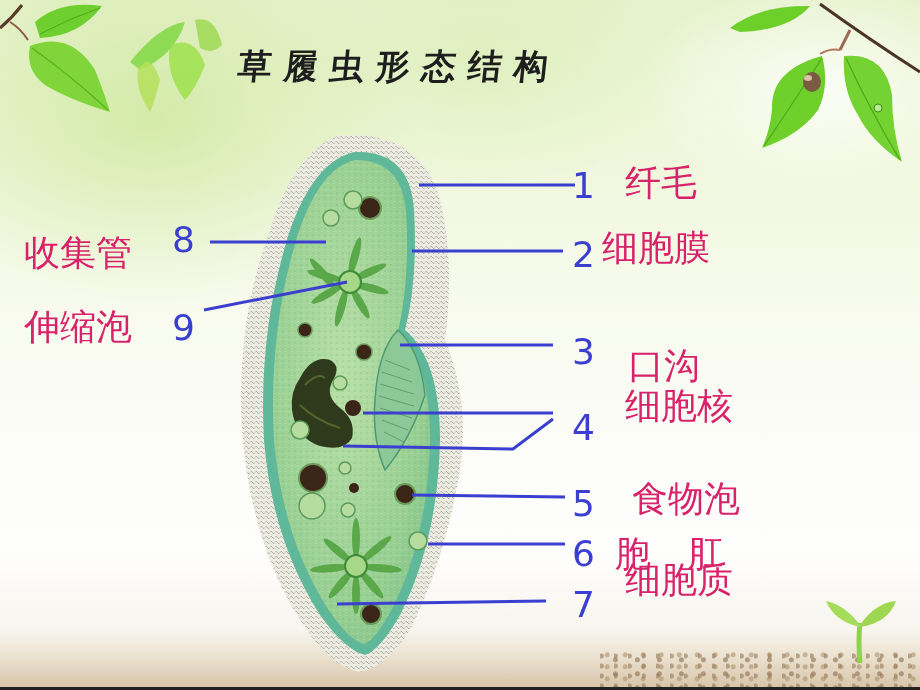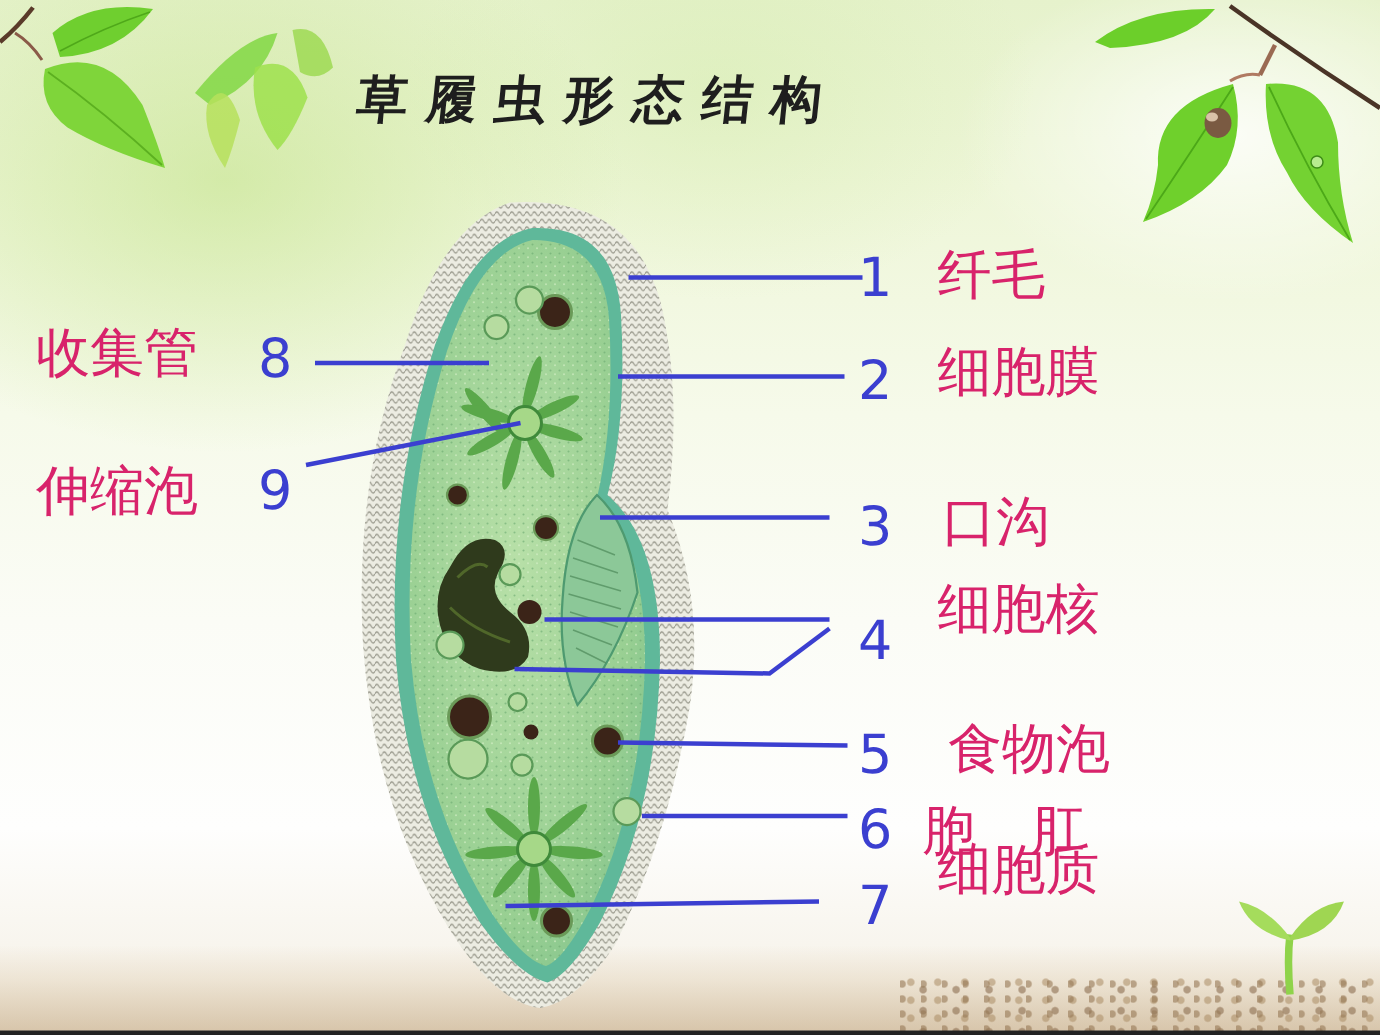--- a/index.html
+++ b/index.html
@@ -175,36 +175,36 @@
     <line x1="337" y1="604" x2="546" y2="601"></line>
     <line x1="210" y1="242" x2="326" y2="242"></line>
     <line x1="204" y1="310" x2="347" y2="282"></line>
   </g>
 </svg>
 
 <div class="num" style="left:572px;top:168px">1</div>
 <div class="label" style="left:625px;top:165px">纤毛</div>
 
 <div class="num" style="left:572px;top:237px">2</div>
-<div class="label" style="left:625px;top:230px">细胞膜</div>
+<div class="label" style="left:602px;top:230px">细胞膜</div>
 
 <div class="num" style="left:572px;top:334px">3</div>
-<div class="label" style="left:628px;top:330px">口沟</div>
+<div class="label" style="left:628px;top:348px">口沟</div>
 
 <div class="num" style="left:572px;top:410px">4</div>
 <div class="label" style="left:625px;top:388px">细胞核</div>
 
 <div class="num" style="left:572px;top:486px">5</div>
 <div class="label" style="left:632px;top:481px">食物泡</div>
 
 <div class="num" style="left:572px;top:536px">6</div>
 <div class="label" style="left:615px;top:536px">胞　肛</div>
 
 <div class="num" style="left:572px;top:587px">7</div>
 <div class="label" style="left:625px;top:562px">细胞质</div>
 
-<div class="label" style="left:24px;top:217px">收集管</div>
+<div class="label" style="left:24px;top:235px">收集管</div>
 <div class="num" style="left:172px;top:222px">8</div>
 
 <div class="label" style="left:24px;top:309px">伸缩泡</div>
 <div class="num" style="left:172px;top:310px">9</div>
 
 <div class="bottom-bar"></div>
 
 </body></html>

